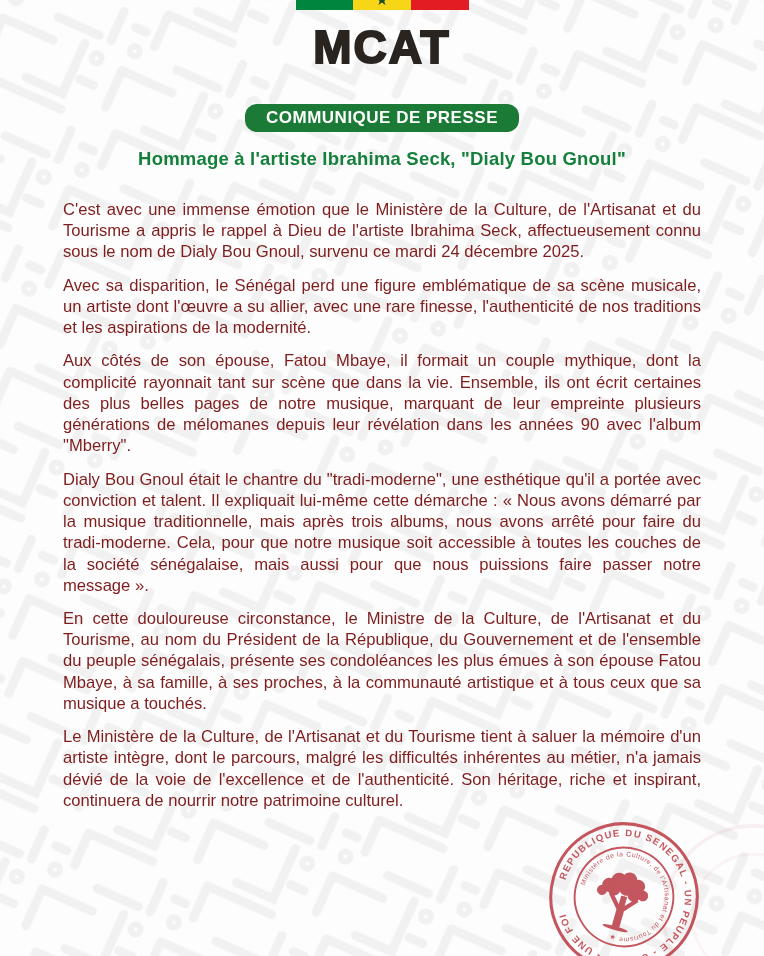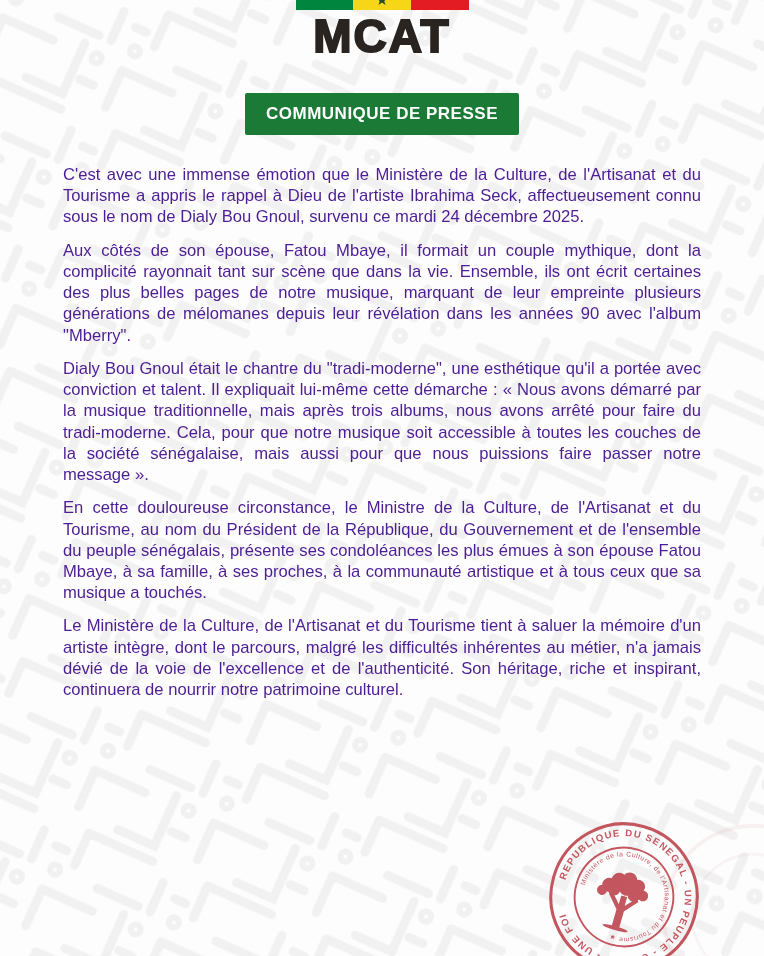--- a/index.html
+++ b/index.html
@@ -23,42 +23,42 @@
   }
   .flag-band { flex:1; height:100%; }
   .band-green { background:#00853f; }
   .band-yellow { background:#f7d618; }
   .band-red { background:#e31b23; }
   .flag-star {
     position:absolute; left:50%; top:-8px; transform:translateX(-50%);
     color:#214d2a; font-size:15px; line-height:1;
   }
   .wordmark {
-    text-align:center; margin-top:3px;
+    text-align:center; margin-top:14px;
     font-size:46px; font-weight:bold; letter-spacing:2px;
     color:#29241f; -webkit-text-stroke:2px #29241f; line-height:1;
   }
   .banner {
     width:fit-content; margin:34px auto 0;
-    background:#1b7a36; border-radius:2px;
-    padding:11px 21px;
+    background:#1b7a36; border-radius:12px;
+    padding:4px 21px;
   }
   .banner span {
     color:#ffffff; font-weight:bold; font-size:17px; letter-spacing:0.5px;
   }
   .doc-title {
     margin-top:16px; text-align:center;
     color:#15803c; font-size:18.5px; font-weight:bold; letter-spacing:0.2px;
   }
 
   
   .content { margin:29px 63px 0 63px; }
   .content p {
     font-size:16.6px; line-height:1.28; text-align:justify;
-    margin-bottom:12px; color:#4c1d95;
+    margin-bottom:12px; color:#7f1d1d;
   }
 
   
   .stamp {
     position:absolute; left:547px; top:820px;
     width:154px; height:154px;
     transform:rotate(16deg);
     opacity:0.88;
   }
   .stamp-ghost {
@@ -91,24 +91,26 @@
       <div class="flag-band band-red"></div>
       <span class="flag-star">★</span>
     </div>
 
     <div class="wordmark">MCAT</div>
 
     <div class="banner">
       <span>COMMUNIQUE DE PRESSE</span>
     </div>
 
+    <h1 class="doc-title">Hommage à l'artiste Ibrahima Seck, "Dialy Bou Gnoul"</h1>
   </div>
 
   <div class="content">
     <p>C'est avec une immense émotion que le Ministère de la Culture, de l'Artisanat et du Tourisme a appris le rappel à Dieu de l'artiste Ibrahima Seck, affectueusement connu sous le nom de Dialy Bou Gnoul, survenu ce mardi 24 décembre 2025.</p>
+    <p>Avec sa disparition, le Sénégal perd une figure emblématique de sa scène musicale, un artiste dont l'œuvre a su allier, avec une rare finesse, l'authenticité de nos traditions et les aspirations de la modernité.</p>
     <p>Aux côtés de son épouse, Fatou Mbaye, il formait un couple mythique, dont la complicité rayonnait tant sur scène que dans la vie. Ensemble, ils ont écrit certaines des plus belles pages de notre musique, marquant de leur empreinte plusieurs générations de mélomanes depuis leur révélation dans les années 90 avec l'album "Mberry".</p>
     <p>Dialy Bou Gnoul était le chantre du "tradi-moderne", une esthétique qu'il a portée avec conviction et talent. Il expliquait lui-même cette démarche : « Nous avons démarré par la musique traditionnelle, mais après trois albums, nous avons arrêté pour faire du tradi-moderne. Cela, pour que notre musique soit accessible à toutes les couches de la société sénégalaise, mais aussi pour que nous puissions faire passer notre message ».</p>
     <p>En cette douloureuse circonstance, le Ministre de la Culture, de l'Artisanat et du Tourisme, au nom du Président de la République, du Gouvernement et de l'ensemble du peuple sénégalais, présente ses condoléances les plus émues à son épouse Fatou Mbaye, à sa famille, à ses proches, à la communauté artistique et à tous ceux que sa musique a touchés.</p>
     <p>Le Ministère de la Culture, de l'Artisanat et du Tourisme tient à saluer la mémoire d'un artiste intègre, dont le parcours, malgré les difficultés inhérentes au métier, n'a jamais dévié de la voie de l'excellence et de l'authenticité. Son héritage, riche et inspirant, continuera de nourrir notre patrimoine culturel.</p>
   </div>
 
   <svg class="stamp-ghost" viewBox="0 0 200 200">
     <circle cx="100" cy="100" r="95" fill="none" stroke="#bc4049" stroke-opacity="0.14" stroke-width="4"></circle>
     <circle cx="100" cy="100" r="65" fill="none" stroke="#bc4049" stroke-opacity="0.10" stroke-width="3"></circle>
   </svg>

